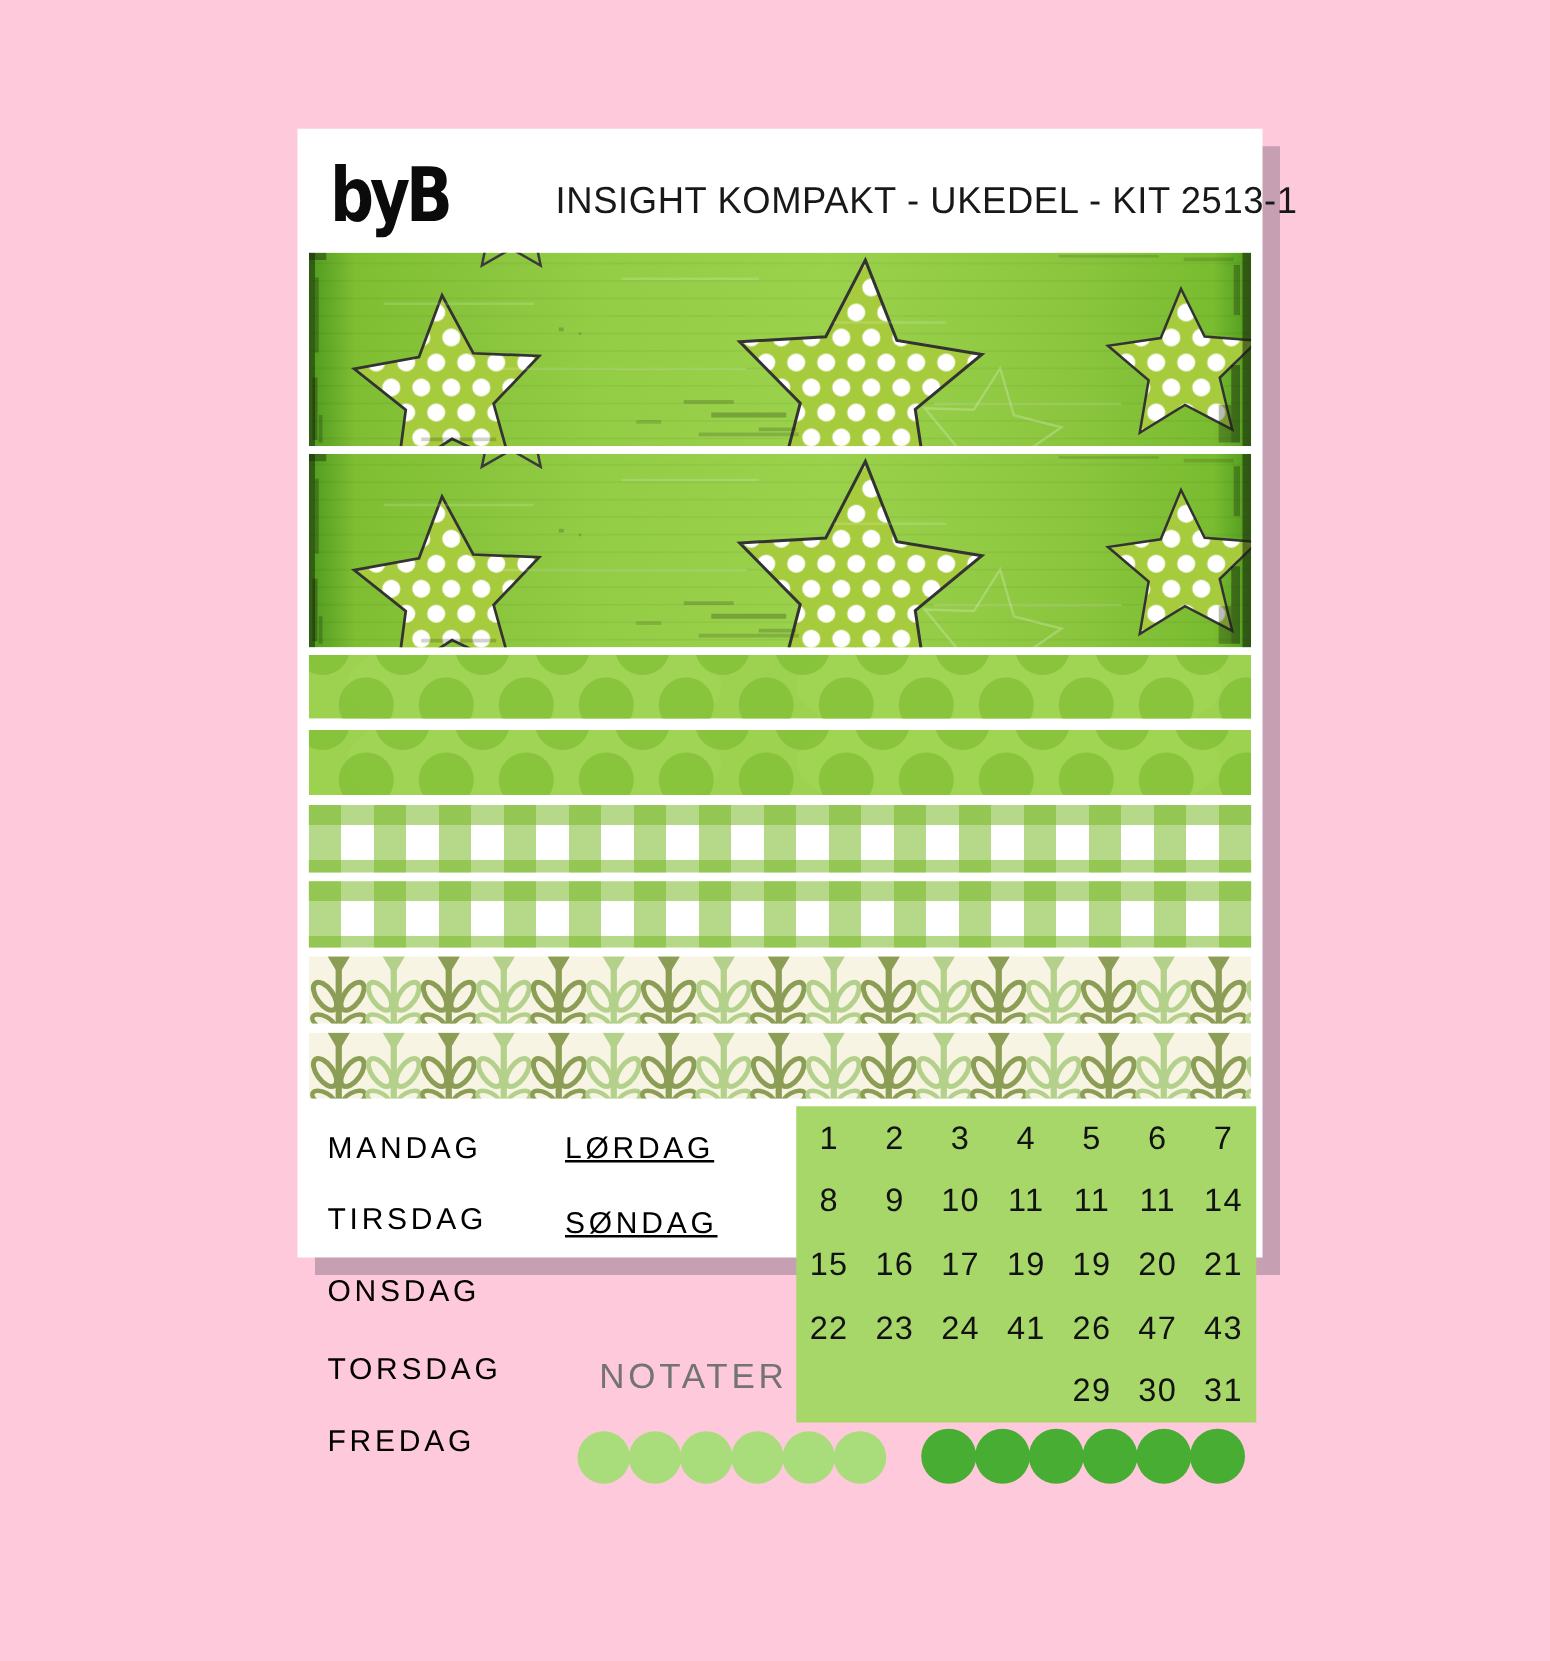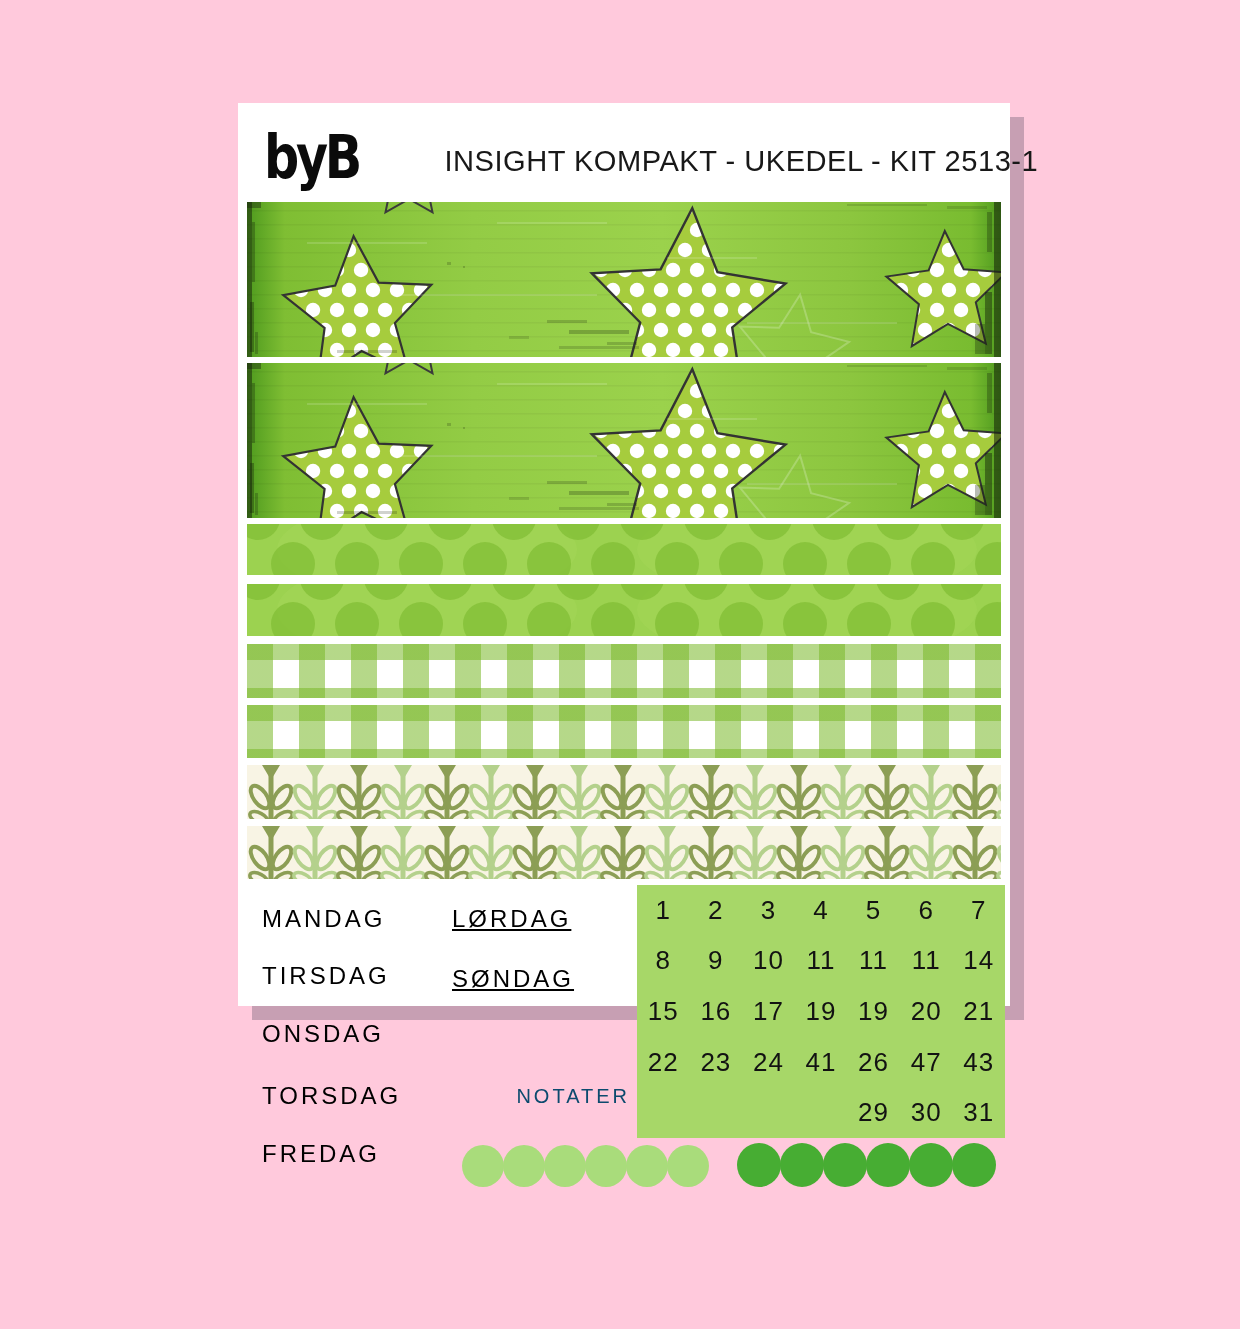--- a/index.html
+++ b/index.html
@@ -34,21 +34,21 @@
       repeating-linear-gradient(180deg, rgba(121,184,40,0.55) 0 16px, rgba(255,255,255,0) 16px 44px);
   }
 
   .day-label {
     position:absolute; left:24px; font-size:24px; letter-spacing:3px;
     color:#000000; white-space:nowrap;
   }
   .day-label.col2 { left:214px;text-decoration:underline; }
   .notes-label {
     position:absolute; left:214px; width:178px; text-align:right;
-    font-size:20px; letter-spacing:3px; color:#0c4a6e;
+    font-size:28px; letter-spacing:3px; color:#737373;
   }
 
   .calendar {
     position:absolute; left:399px; top:782px; width:368px; height:253px;
     display:grid; grid-template-columns:repeat(7,1fr); grid-auto-rows:50.6px;
   }
   .calendar .cell {
     display:flex; align-items:center; justify-content:center;
     font-size:26px; letter-spacing:1px; color:#121212;
   }

